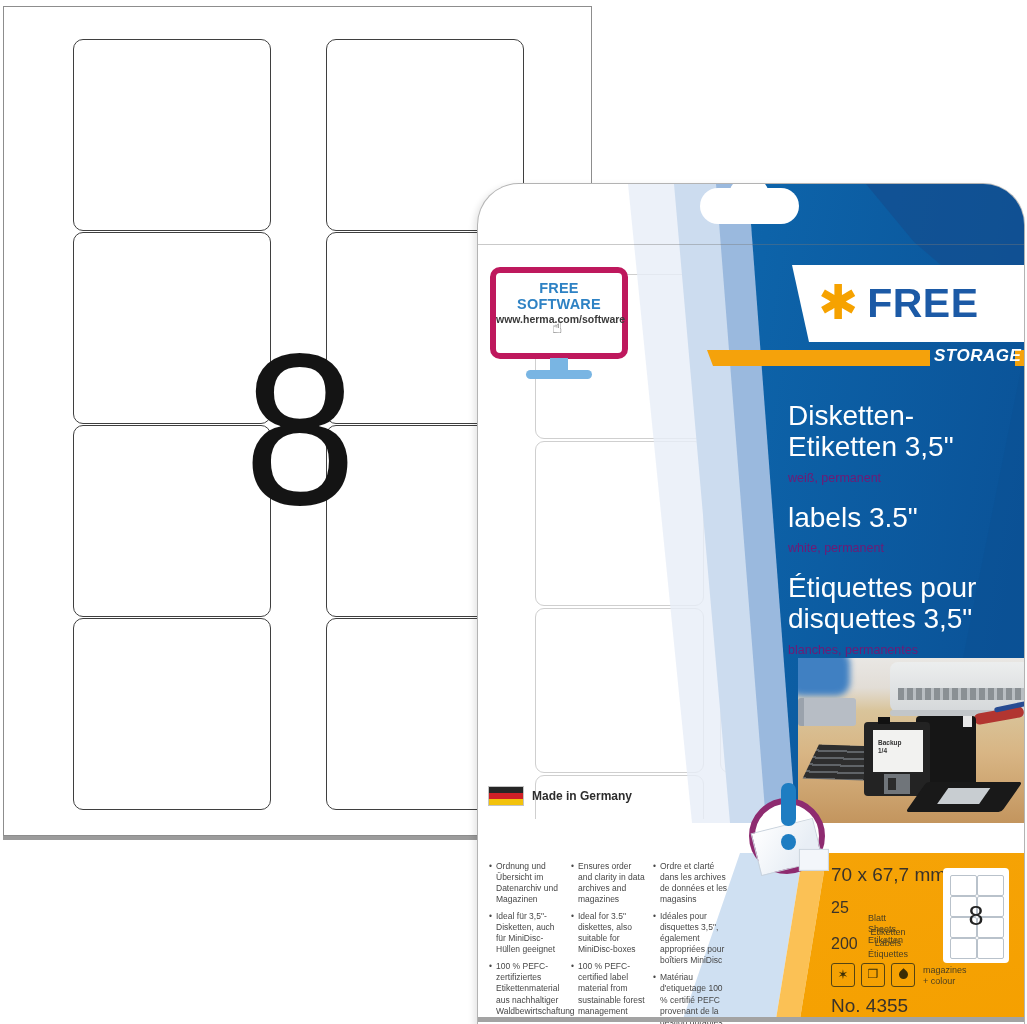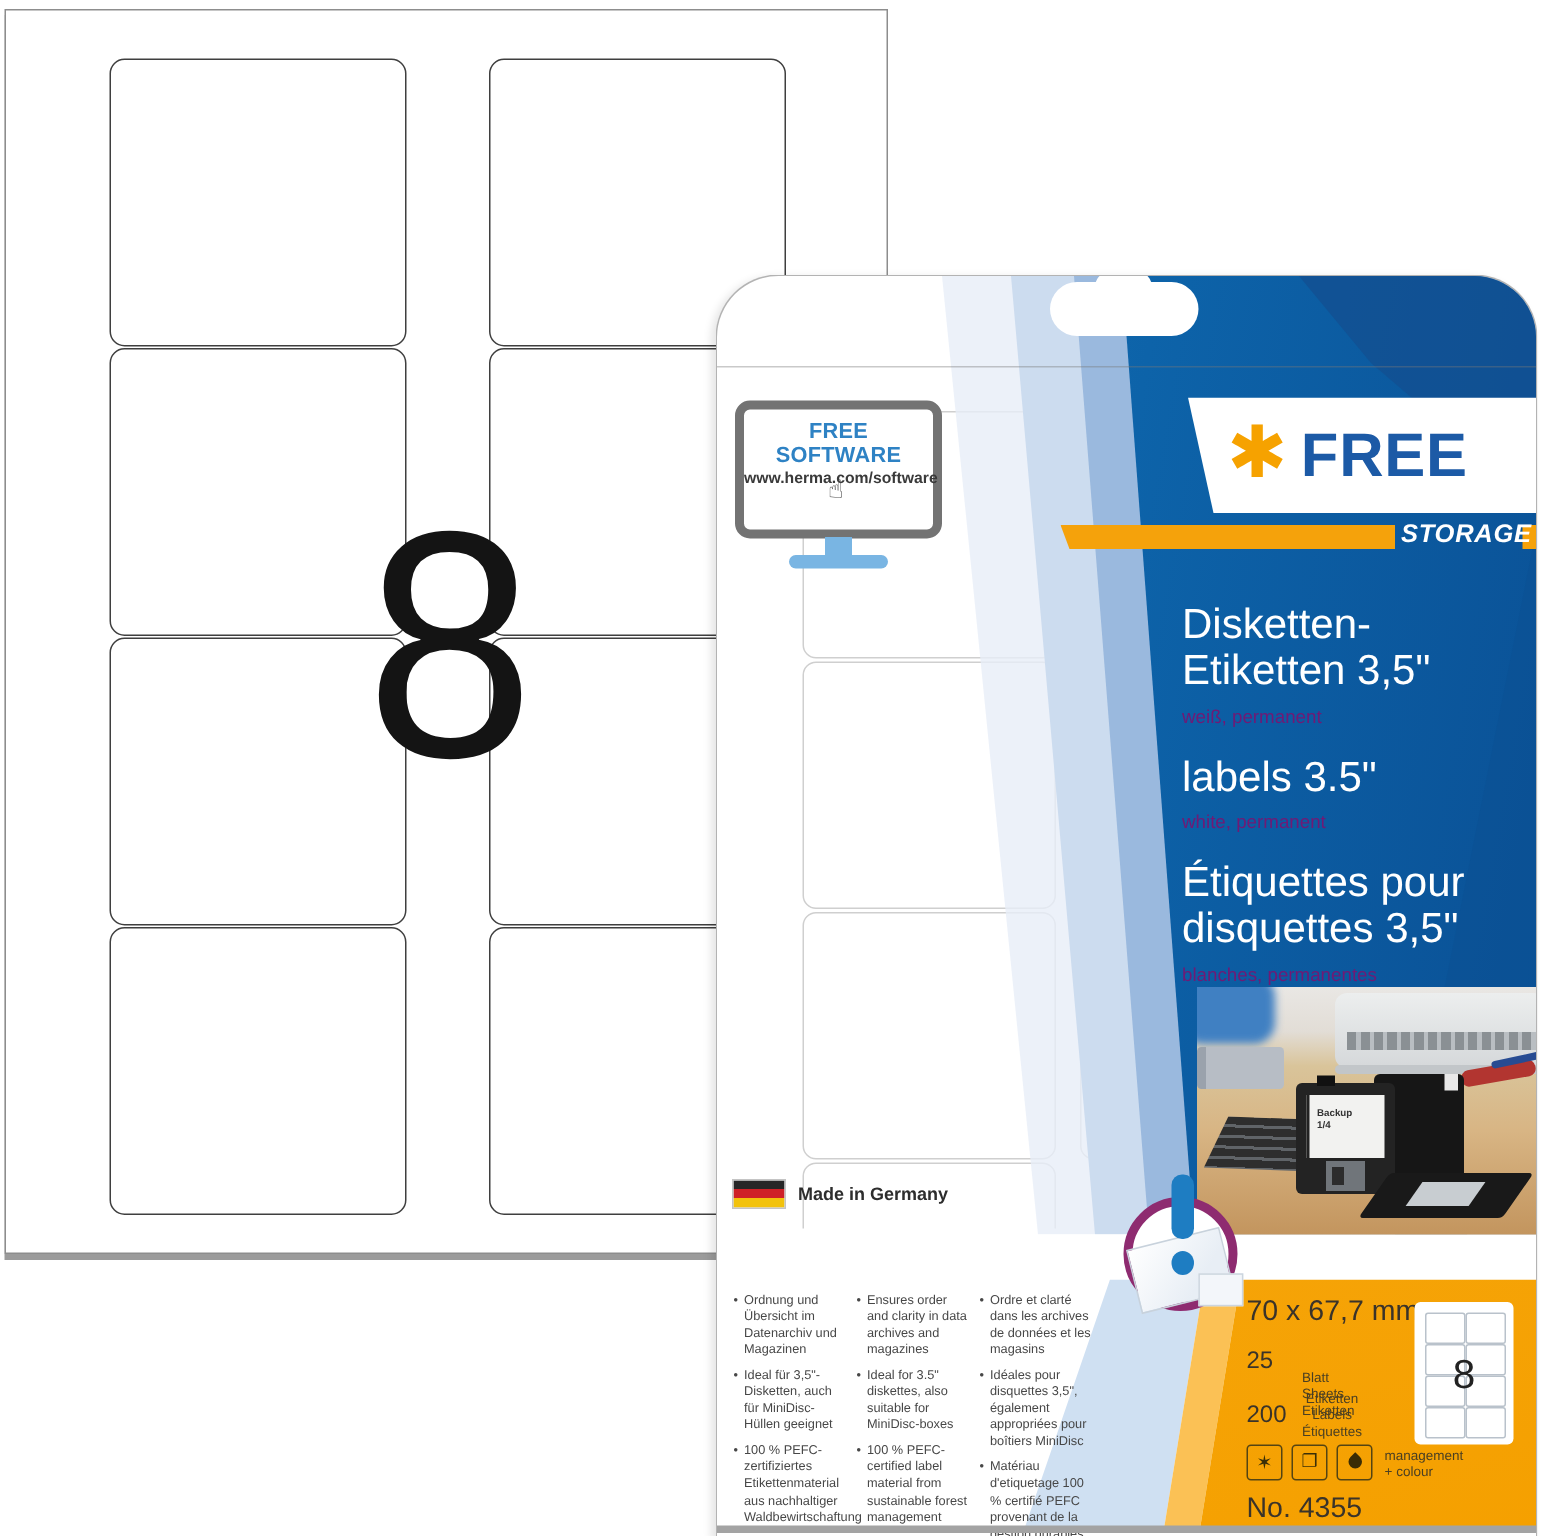--- a/index.html
+++ b/index.html
@@ -19,21 +19,21 @@
            border:1px solid #b3b3b3;border-bottom:none;border-radius:42px 42px 0 0;
            box-shadow:-3px 2px 6px rgba(0,0,0,.10);z-index:2;overflow:hidden;}
   .card-top-line{left:0;top:60px;width:546px;height:1px;background:rgba(120,120,120,.4);z-index:6;}
   .layer{left:0;top:0;width:546px;height:639px;}
 
   
   .win-cells{left:6px;top:61px;width:302px;height:574px;overflow:hidden;z-index:1;}
   .win-cell{position:absolute;width:167px;height:163px;border:1.2px solid #cfcfcf;border-radius:9px;}
 
   
-  .monitor-frame{left:12px;top:83px;width:138px;height:92px;border:6px solid #737373;border-radius:10px;
+  .monitor-frame{left:12px;top:83px;width:138px;height:92px;border:6px solid #be185d;border-radius:10px;
                  background:#fff;box-sizing:border-box;z-index:4;text-align:center;}
   .fs-title{margin-top:7px;font-size:14.5px;font-weight:bold;color:#2e82c4;letter-spacing:.2px;}
   .fs-url{margin-top:1px;font-size:10.5px;font-weight:bold;color:#3a3a3a;}
   .fs-hand{position:absolute;left:56px;top:44px;font-size:17px;color:#4a4a4a;}
   .mon-neck{left:72px;top:174px;width:18px;height:13px;background:#79b5e3;z-index:4;}
   .mon-base{left:48px;top:186px;width:66px;height:9px;background:#79b5e3;border-radius:5px;z-index:4;}
 
   
   .herma-band{background:#fff;clip-path:polygon(314px 81px,546px 81px,546px 158px,331px 158px);z-index:6;}
   .herma-logo{left:340px;top:88px;width:202px;height:62px;display:flex;align-items:center;gap:9px;z-index:7;}
@@ -221,21 +221,21 @@
       <div>Etiketten</div>
       <div>Labels</div>
       <div>Étiquettes</div>
     </div>
     <div class="pr-icon abs" style="left:353px;top:779px;font-size:13px;line-height:21px;">✶</div>
     <div class="pr-icon abs" style="left:383px;top:779px;font-size:12px;line-height:21px;">❐</div>
     <div class="pr-icon abs" style="left:413px;top:779px;">
       <div style="width:9px;height:9px;background:#3a2c05;border-radius:0 50% 50% 50%;transform:rotate(45deg);margin:6px auto 0;"></div>
     </div>
     <div class="abs spec-units" style="left:445px;top:781px;">
-      <div>management</div>
+      <div>magazines</div>
       <div>+ colour</div>
     </div>
     <div class="abs spec-no orange-text">No. 4355</div>
 
     <div class="abs mini-sheet">
       <div class="mini-cell" style="left:7px;top:7px;"></div>
         <div class="mini-cell" style="left:34px;top:7px;"></div>
       <div class="mini-cell" style="left:7px;top:28px;"></div>
         <div class="mini-cell" style="left:34px;top:28px;"></div>
       <div class="mini-cell" style="left:7px;top:49px;"></div>

